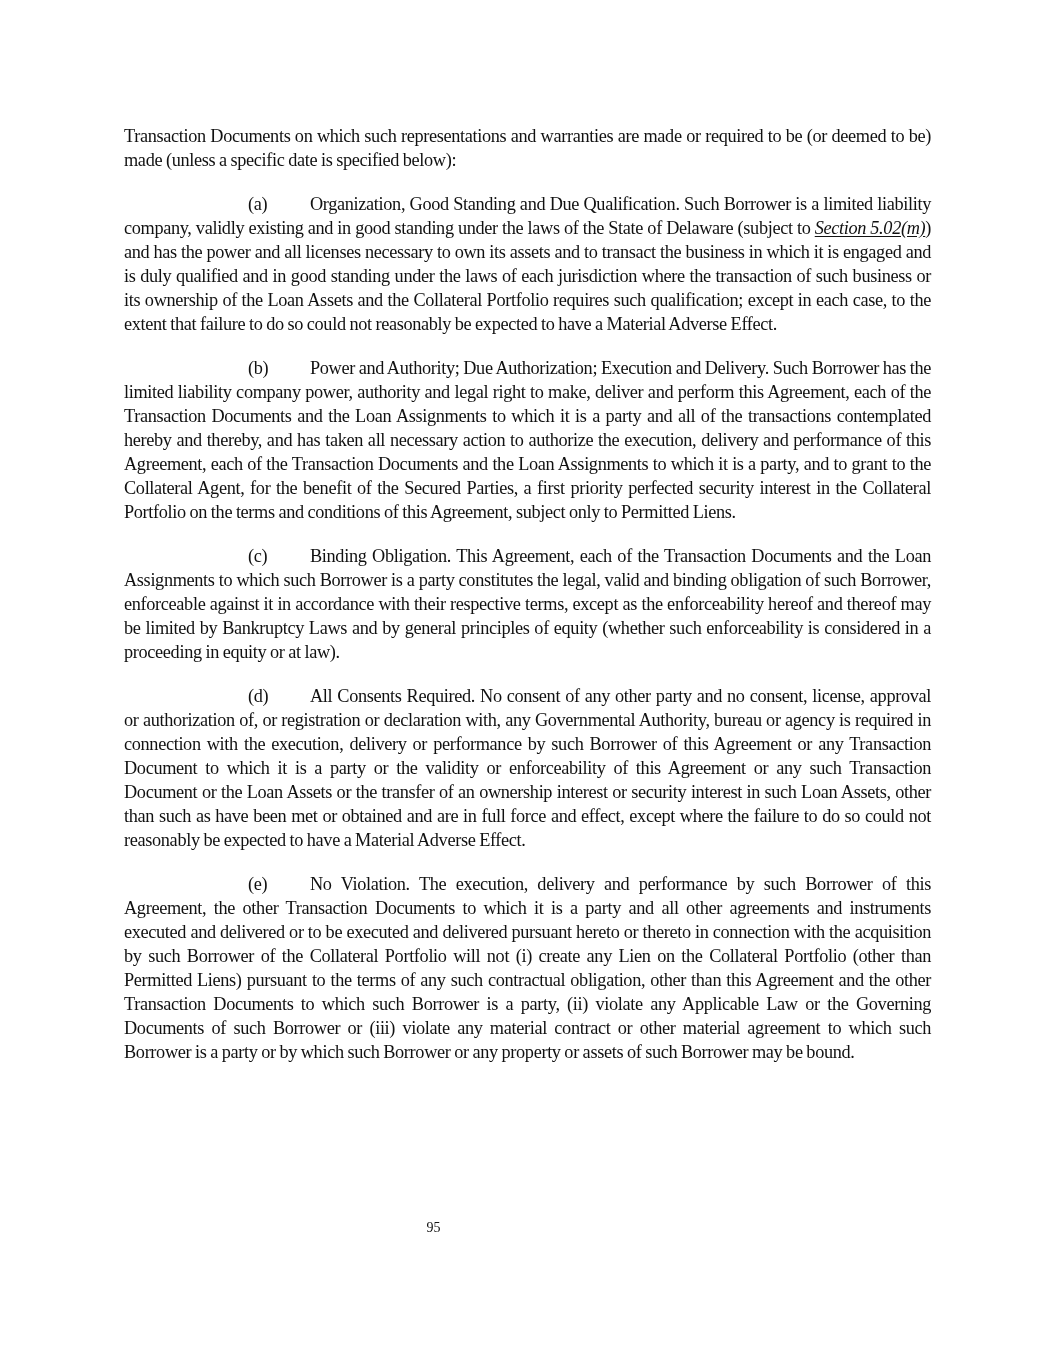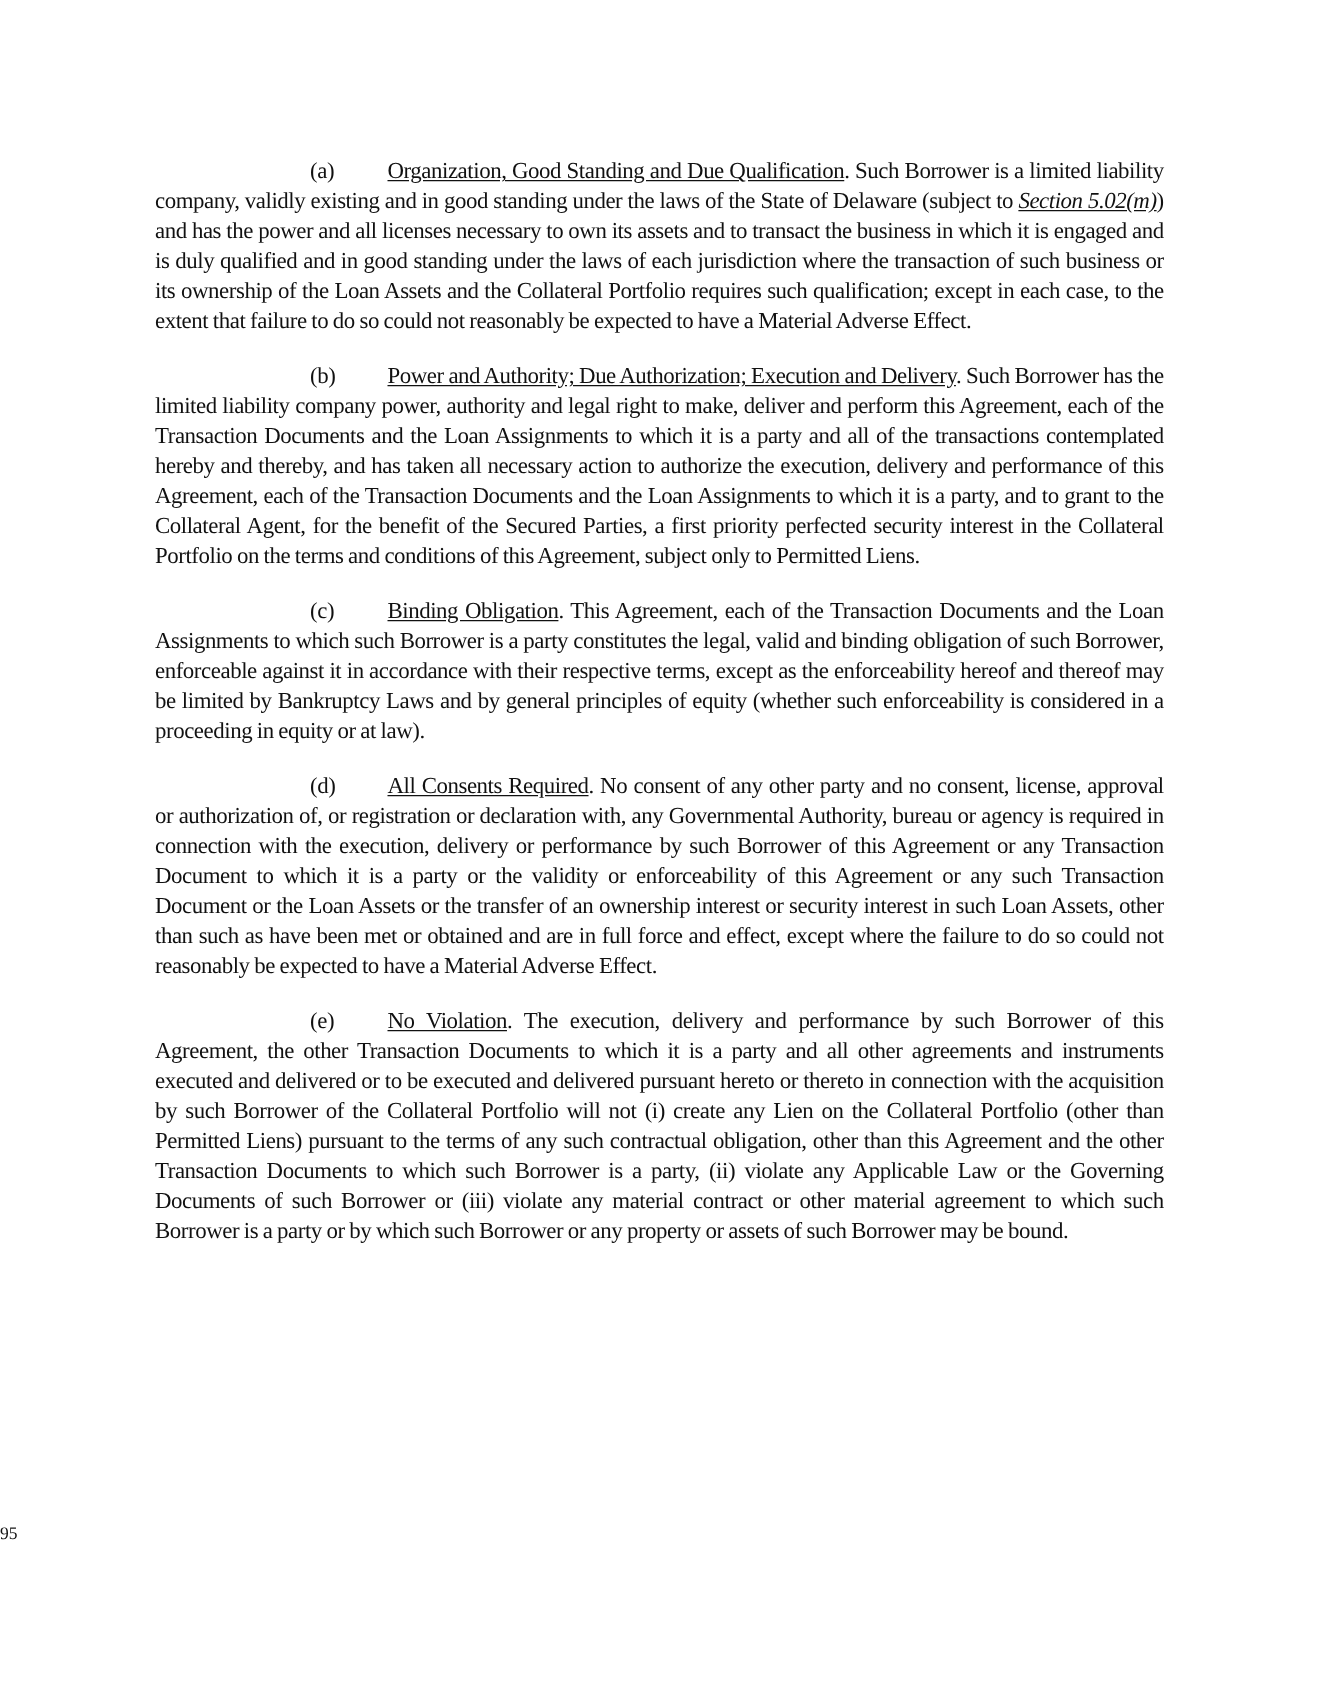--- a/index.html
+++ b/index.html
@@ -32,44 +32,44 @@
     }
     .para.intro {
       margin-bottom: 20px;
     }
     .item-label {
       display: inline-block;
       margin-left: 124px;
       width: 62px;
     }
     .heading {
-      text-decoration: underline;
       text-underline-offset: 2px;
     }
     .ref {
       text-decoration: underline;
       text-underline-offset: 2px;
       font-style: italic;
     }
     .page-number {
       position: absolute;
       left: 0;
       width: 867px;
       top: 1220px;
-      text-align: left;
+      text-align: center;
       font-family: "Liberation Serif", "DejaVu Serif", serif;
       font-size: 14px;
       color: #111111;
     }
   </style>
 </head>
 <body>
 
 <div class="page">
 
+  <p class="para intro"><span>Transaction Documents on which such representations and warranties are made or required to be (or deemed to be) made (unless a specific date is specified below):</span></p>
 
   <p class="para"><span class="item-label">(a)</span><span class="heading">Organization, Good Standing and Due Qualification</span><span>.  Such Borrower is a limited liability company, validly existing and in good standing under the laws of the State of Delaware (subject to </span><span class="ref">Section 5.02(m)</span><span>) and has the power and all licenses necessary to own its assets and to transact the business in which it is engaged and is duly qualified and in good standing under the laws of each jurisdiction where the transaction of such business or its ownership of the Loan Assets and the Collateral Portfolio requires such qualification; except in each case, to the extent that failure to do so could not reasonably be expected to have a Material Adverse Effect.</span></p>
 
   <p class="para"><span class="item-label">(b)</span><span class="heading">Power and Authority; Due Authorization; Execution and Delivery</span><span>.  Such Borrower has the limited liability company power, authority and legal right to make, deliver and perform this Agreement, each of the Transaction Documents and the Loan Assignments to which it is a party and all of the transactions contemplated hereby and thereby, and has taken all necessary action to authorize the execution, delivery and performance of this Agreement, each of the Transaction Documents and the Loan Assignments to which it is a party, and to grant to the Collateral Agent, for the benefit of the Secured Parties, a first priority perfected security interest in the Collateral Portfolio on the terms and conditions of this Agreement, subject only to Permitted Liens.</span></p>
 
   <p class="para"><span class="item-label">(c)</span><span class="heading">Binding Obligation</span><span>.  This Agreement, each of the Transaction Documents and the Loan Assignments to which such Borrower is a party constitutes the legal, valid and binding obligation of such Borrower, enforceable against it in accordance with their respective terms, except as the enforceability hereof and thereof may be limited by Bankruptcy Laws and by general principles of equity (whether such enforceability is considered in a proceeding in equity or at law).</span></p>
 
   <p class="para"><span class="item-label">(d)</span><span class="heading">All Consents Required</span><span>.  No consent of any other party and no consent, license, approval or authorization of, or registration or declaration with, any Governmental Authority, bureau or agency is required in connection with the execution, delivery or performance by such Borrower of this Agreement or any Transaction Document to which it is a party or the validity or enforceability of this Agreement or any such Transaction Document or the Loan Assets or the transfer of an ownership interest or security interest in such Loan Assets, other than such as have been met or obtained and are in full force and effect, except where the failure to do so could not reasonably be expected to have a Material Adverse Effect.</span></p>
 
   <p class="para"><span class="item-label">(e)</span><span class="heading">No Violation</span><span>.  The execution, delivery and performance by such Borrower of this Agreement, the other Transaction Documents to which it is a party and all other agreements and instruments executed and delivered or to be executed and delivered pursuant hereto or thereto in connection with the acquisition by such Borrower of the Collateral Portfolio will not (i) create any Lien on the Collateral Portfolio (other than Permitted Liens) pursuant to the terms of any such contractual obligation, other than this Agreement and the other Transaction Documents to which such Borrower is a party, (ii) violate any Applicable Law or the Governing Documents of such Borrower or (iii) violate any material contract or other material agreement to which such Borrower is a party or by which such Borrower or any property or assets of such Borrower may be bound.</span></p>

